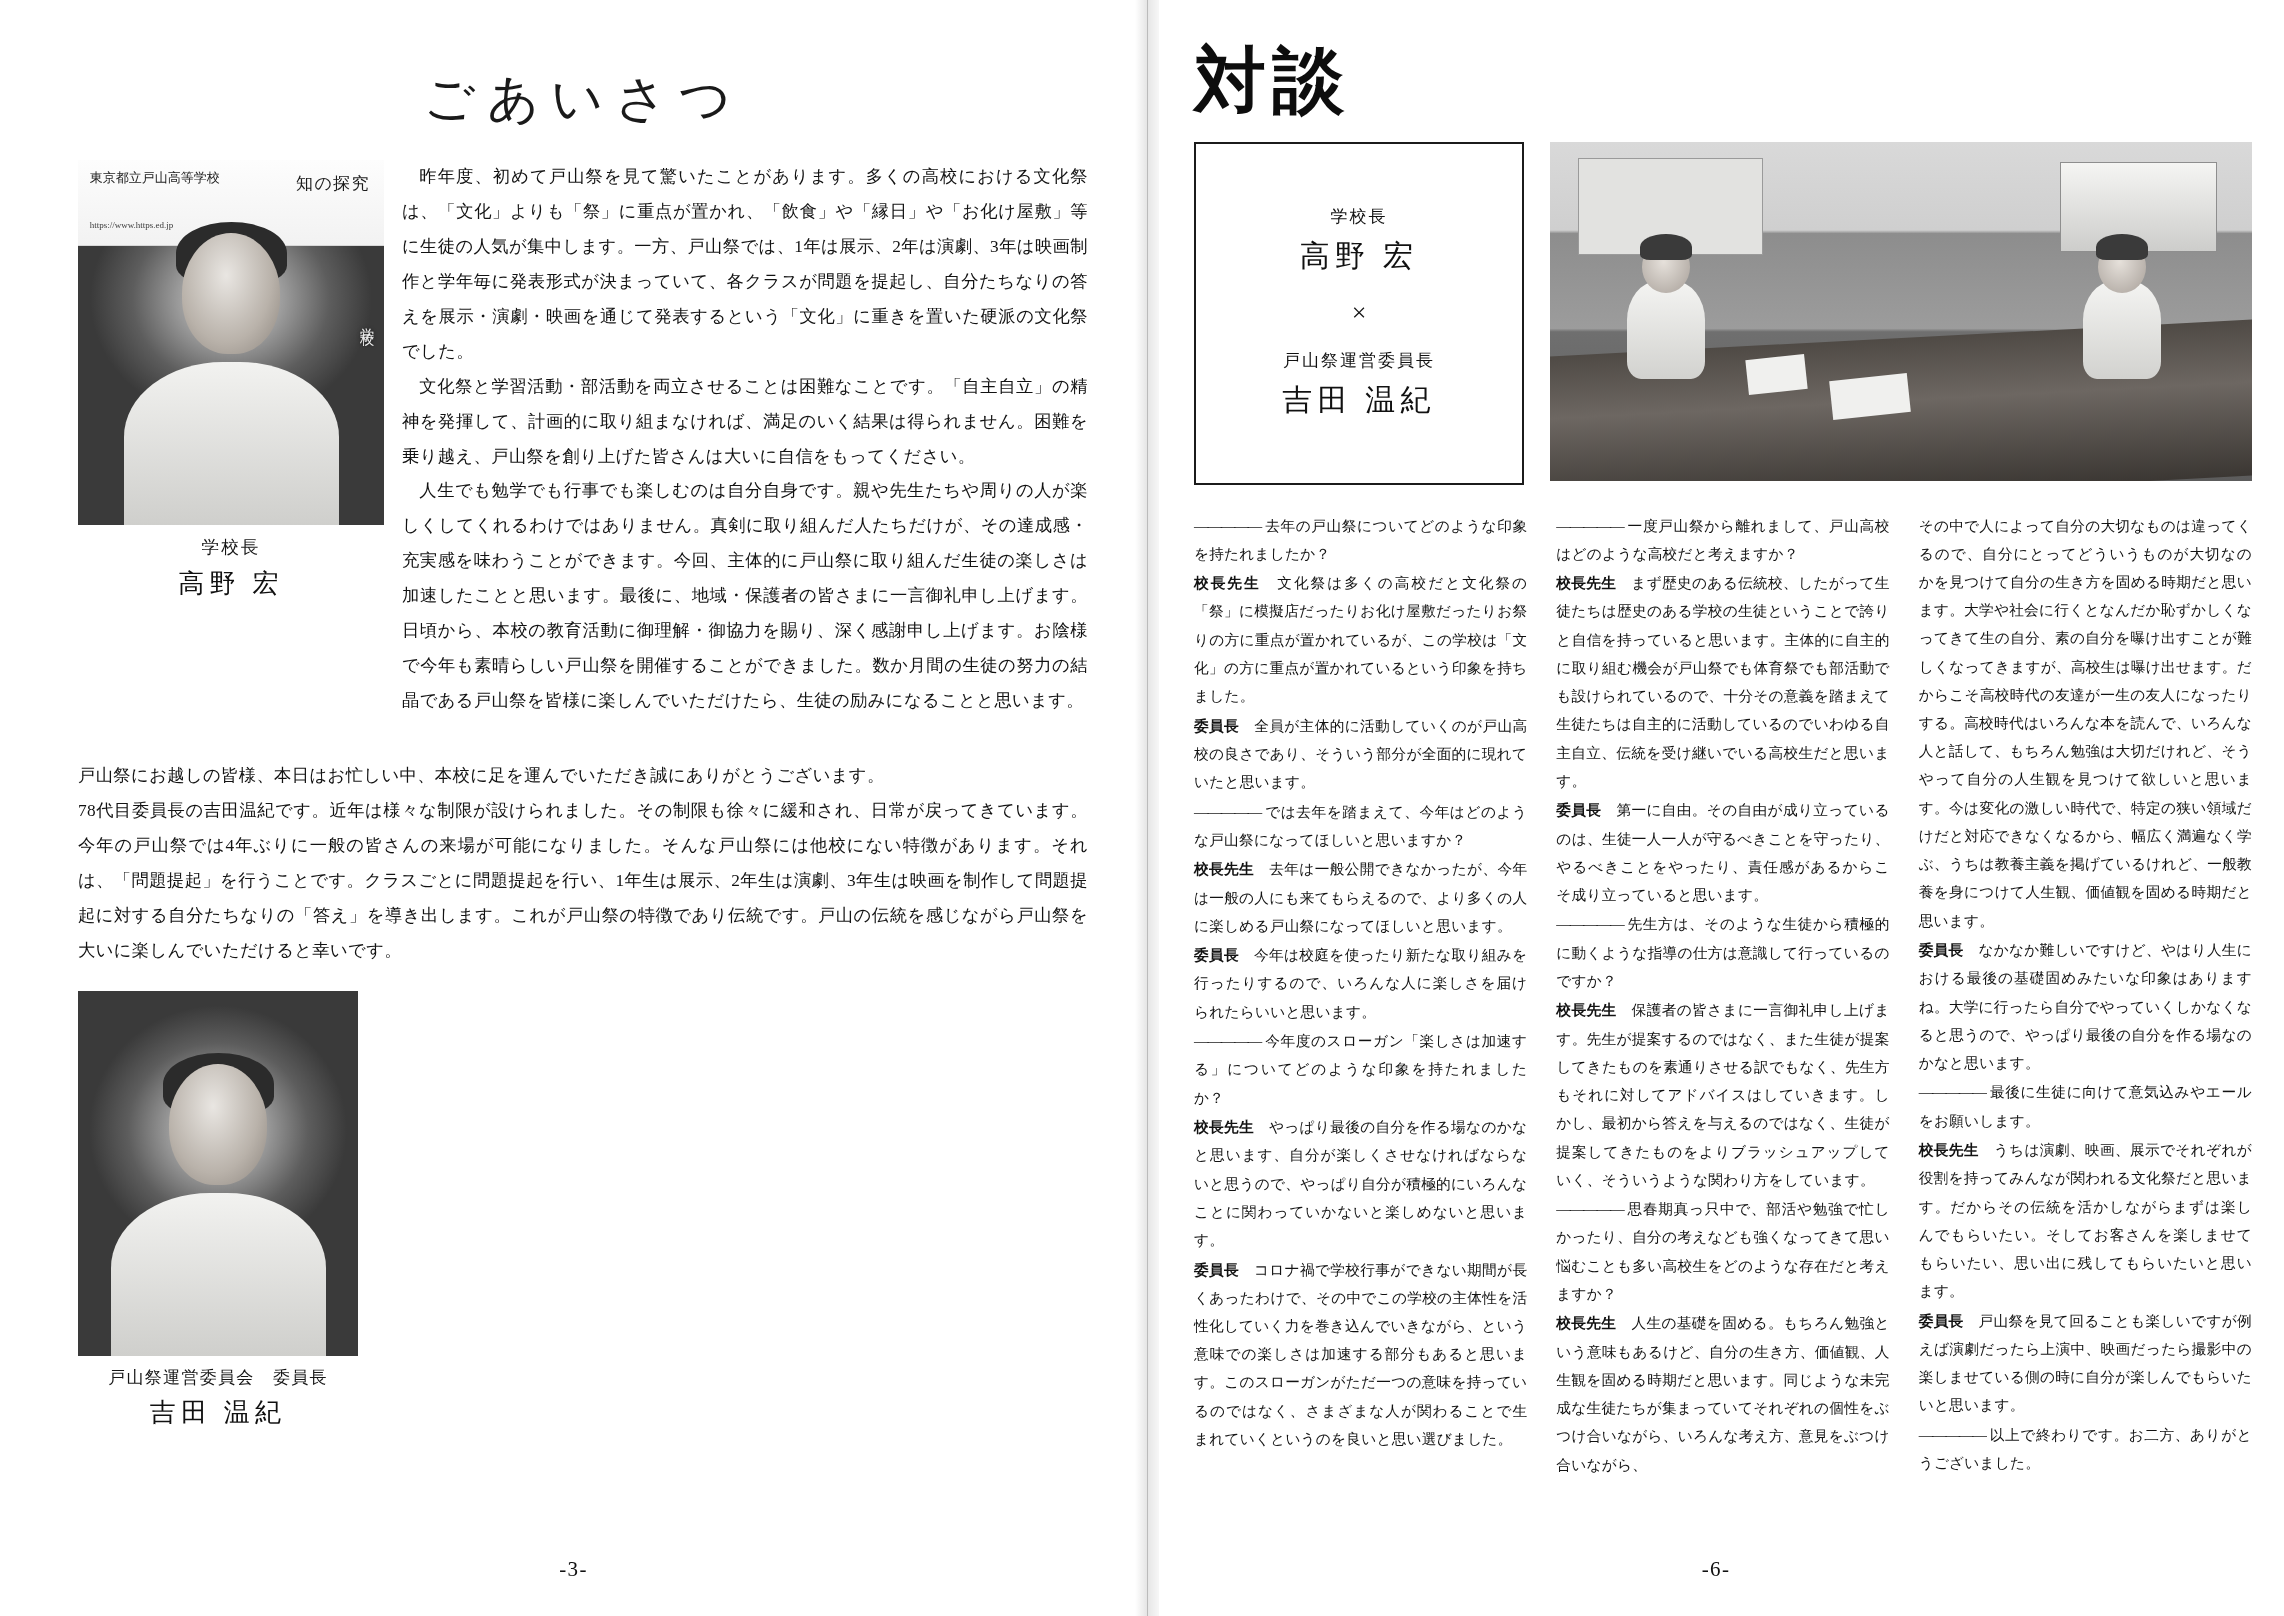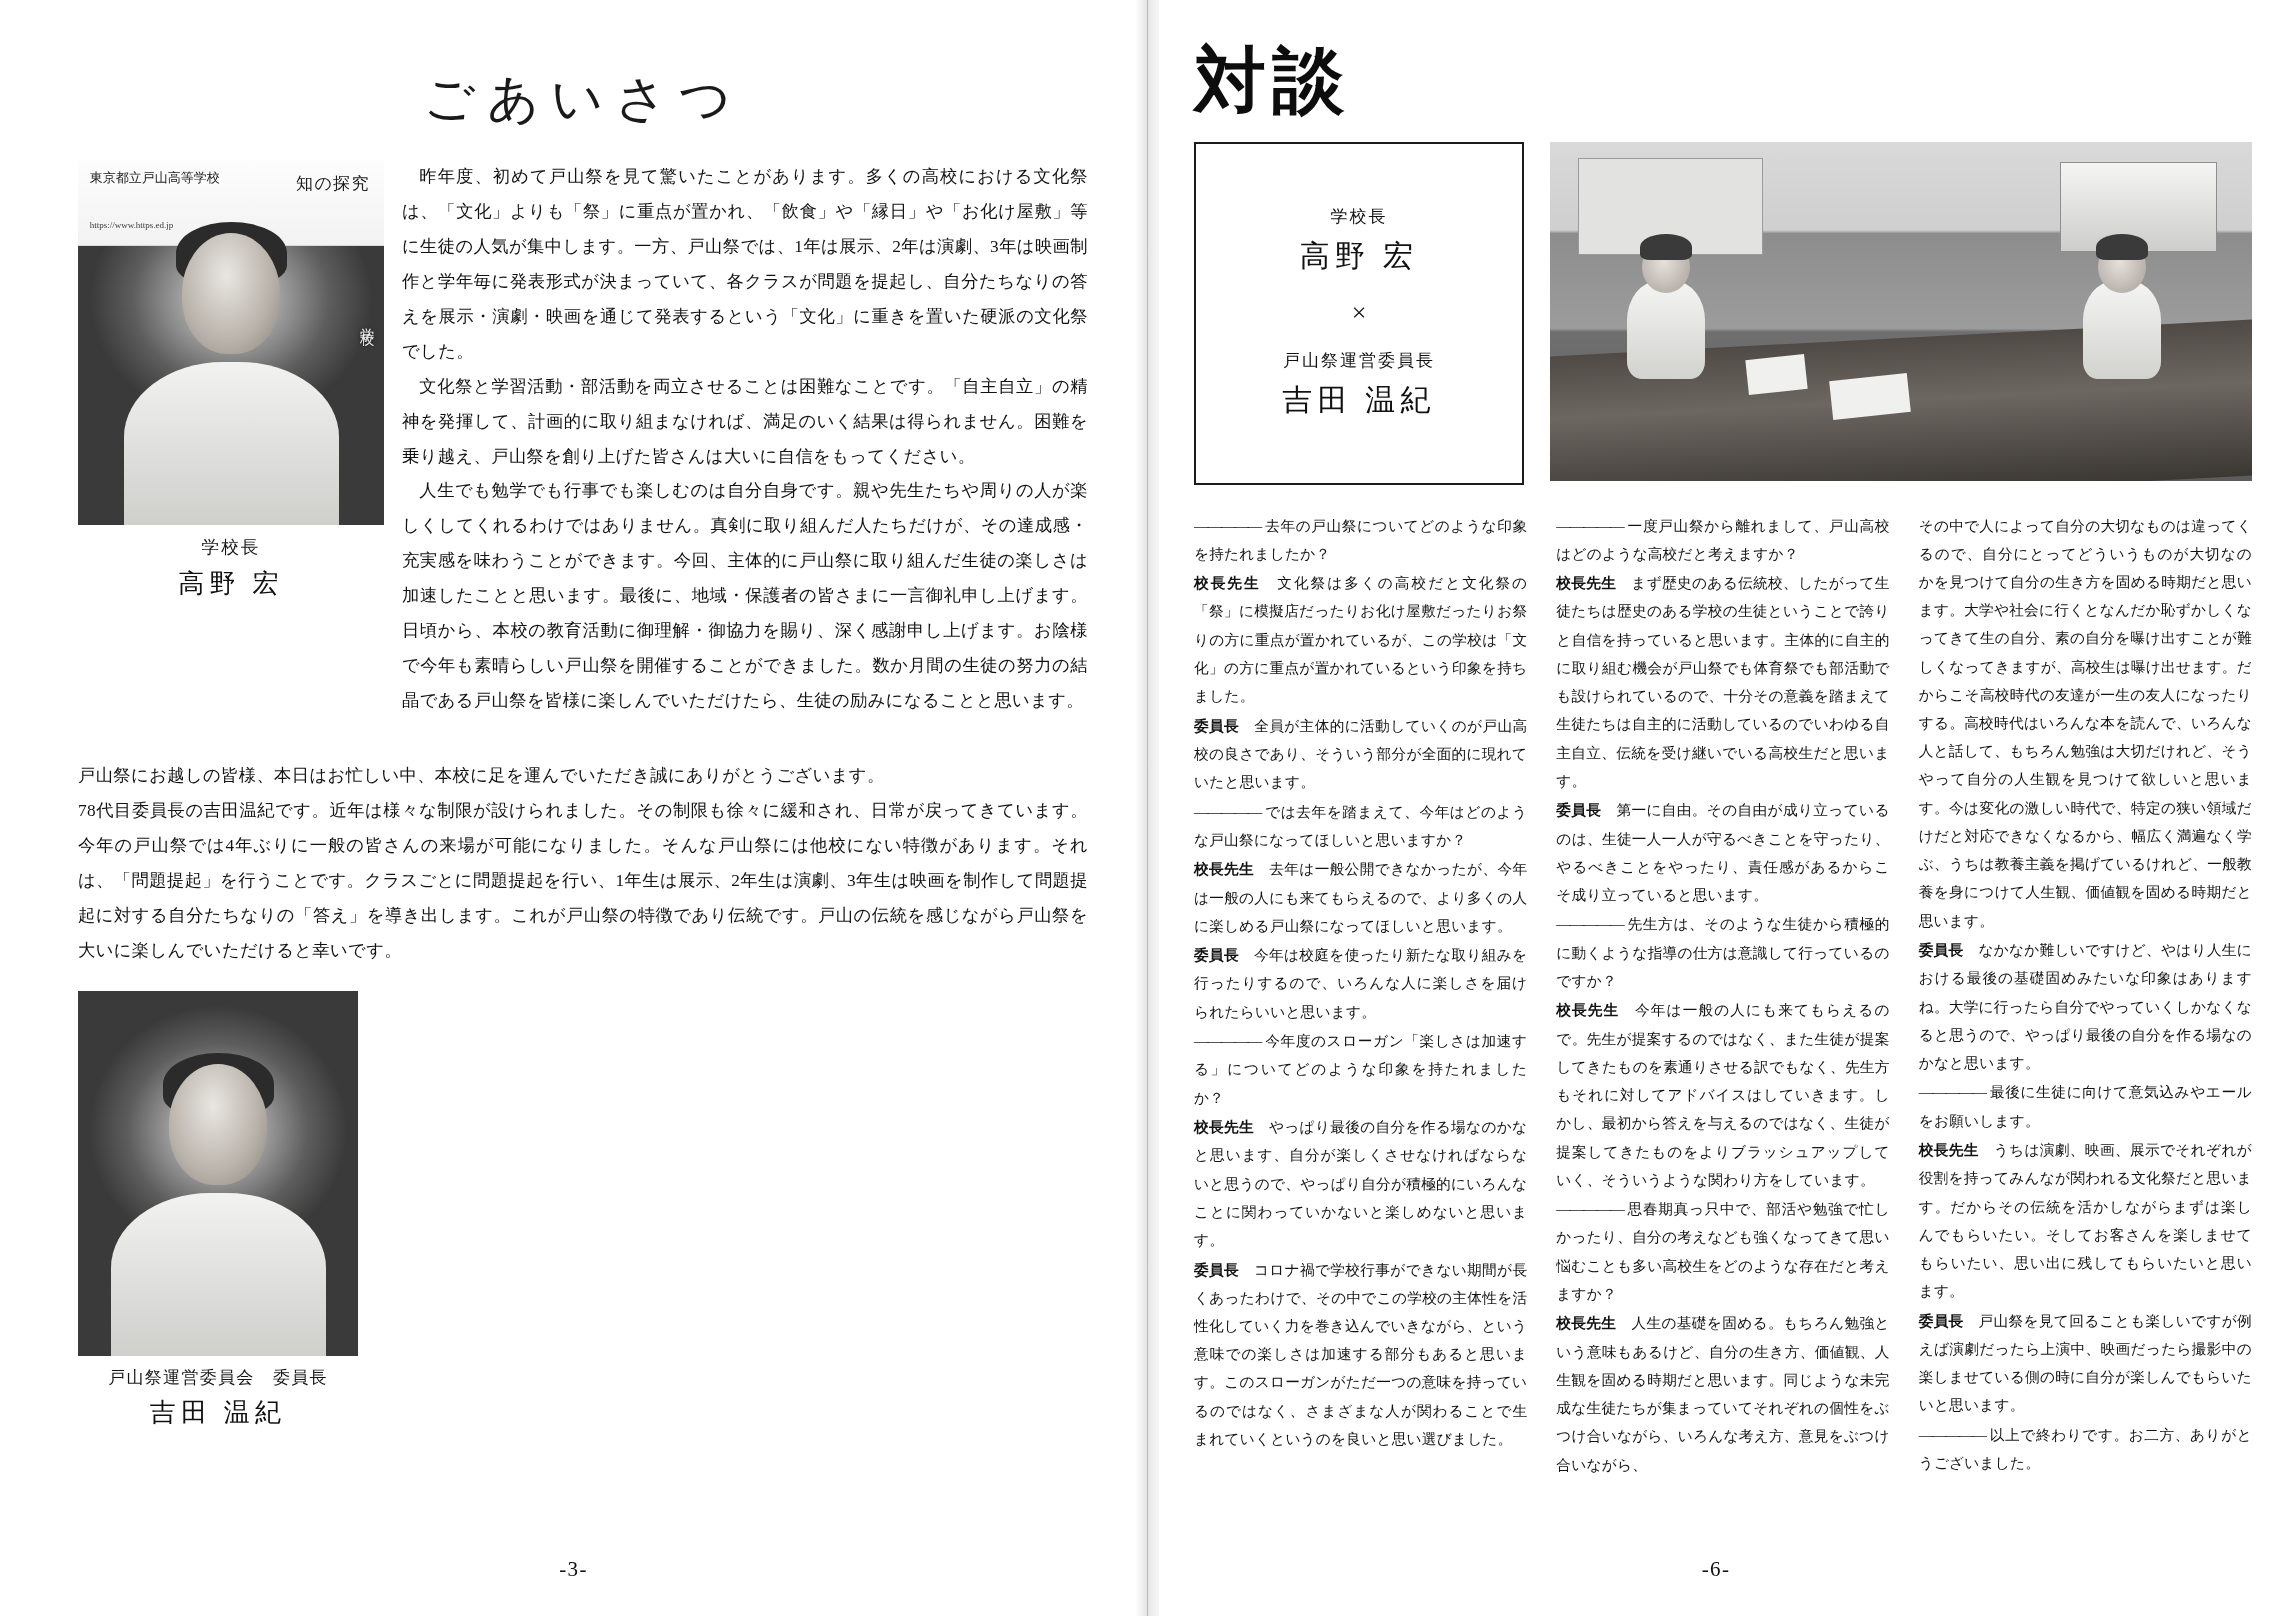--- a/index.html
+++ b/index.html
@@ -446,21 +446,21 @@
         <div class="qa">
             <p><span class="speaker">校長先生</span>　<span>まず歴史のある伝統校、したがって生徒たちは歴史のある学校の生徒ということで誇りと自信を持っていると思います。主体的に自主的に取り組む機会が戸山祭でも体育祭でも部活動でも設けられているので、十分その意義を踏まえて生徒たちは自主的に活動しているのでいわゆる自主自立、伝統を受け継いでいる高校生だと思います。</span></p>
           </div>
         <div class="qa">
             <p><span class="speaker">委員長</span>　<span>第一に自由。その自由が成り立っているのは、生徒一人一人が守るべきことを守ったり、やるべきことをやったり、責任感があるからこそ成り立っていると思います。</span></p>
           </div>
         <div class="qa">
             <p><span class="dash">―――――</span><span>先生方は、そのような生徒から積極的に動くような指導の仕方は意識して行っているのですか？</span></p>
           </div>
         <div class="qa">
-            <p><span class="speaker">校長先生</span>　<span>今年は一般の人にも来てもらえるので。先生が提案するのではなく、また生徒が提案してきたものを素通りさせる訳でもなく、先生方もそれに対してアドバイスはしていきます。しかし、最初から答えを与えるのではなく、生徒が提案してきたものをよりブラッシュアップしていく、そういうような関わり方をしています。</span></p>
+            <p><span class="speaker">校長先生</span>　<span>保護者の皆さまに一言御礼申し上げます。先生が提案するのではなく、また生徒が提案してきたものを素通りさせる訳でもなく、先生方もそれに対してアドバイスはしていきます。しかし、最初から答えを与えるのではなく、生徒が提案してきたものをよりブラッシュアップしていく、そういうような関わり方をしています。</span></p>
           </div>
         <div class="qa">
             <p><span class="dash">―――――</span><span>思春期真っ只中で、部活や勉強で忙しかったり、自分の考えなども強くなってきて思い悩むことも多い高校生をどのような存在だと考えますか？</span></p>
           </div>
         <div class="qa">
             <p><span class="speaker">校長先生</span>　<span>人生の基礎を固める。もちろん勉強という意味もあるけど、自分の生き方、価値観、人生観を固める時期だと思います。同じような未完成な生徒たちが集まっていてそれぞれの個性をぶつけ合いながら、いろんな考え方、意見をぶつけ合いながら、</span></p>
           </div>
       </div>
 
       <div class="col">

